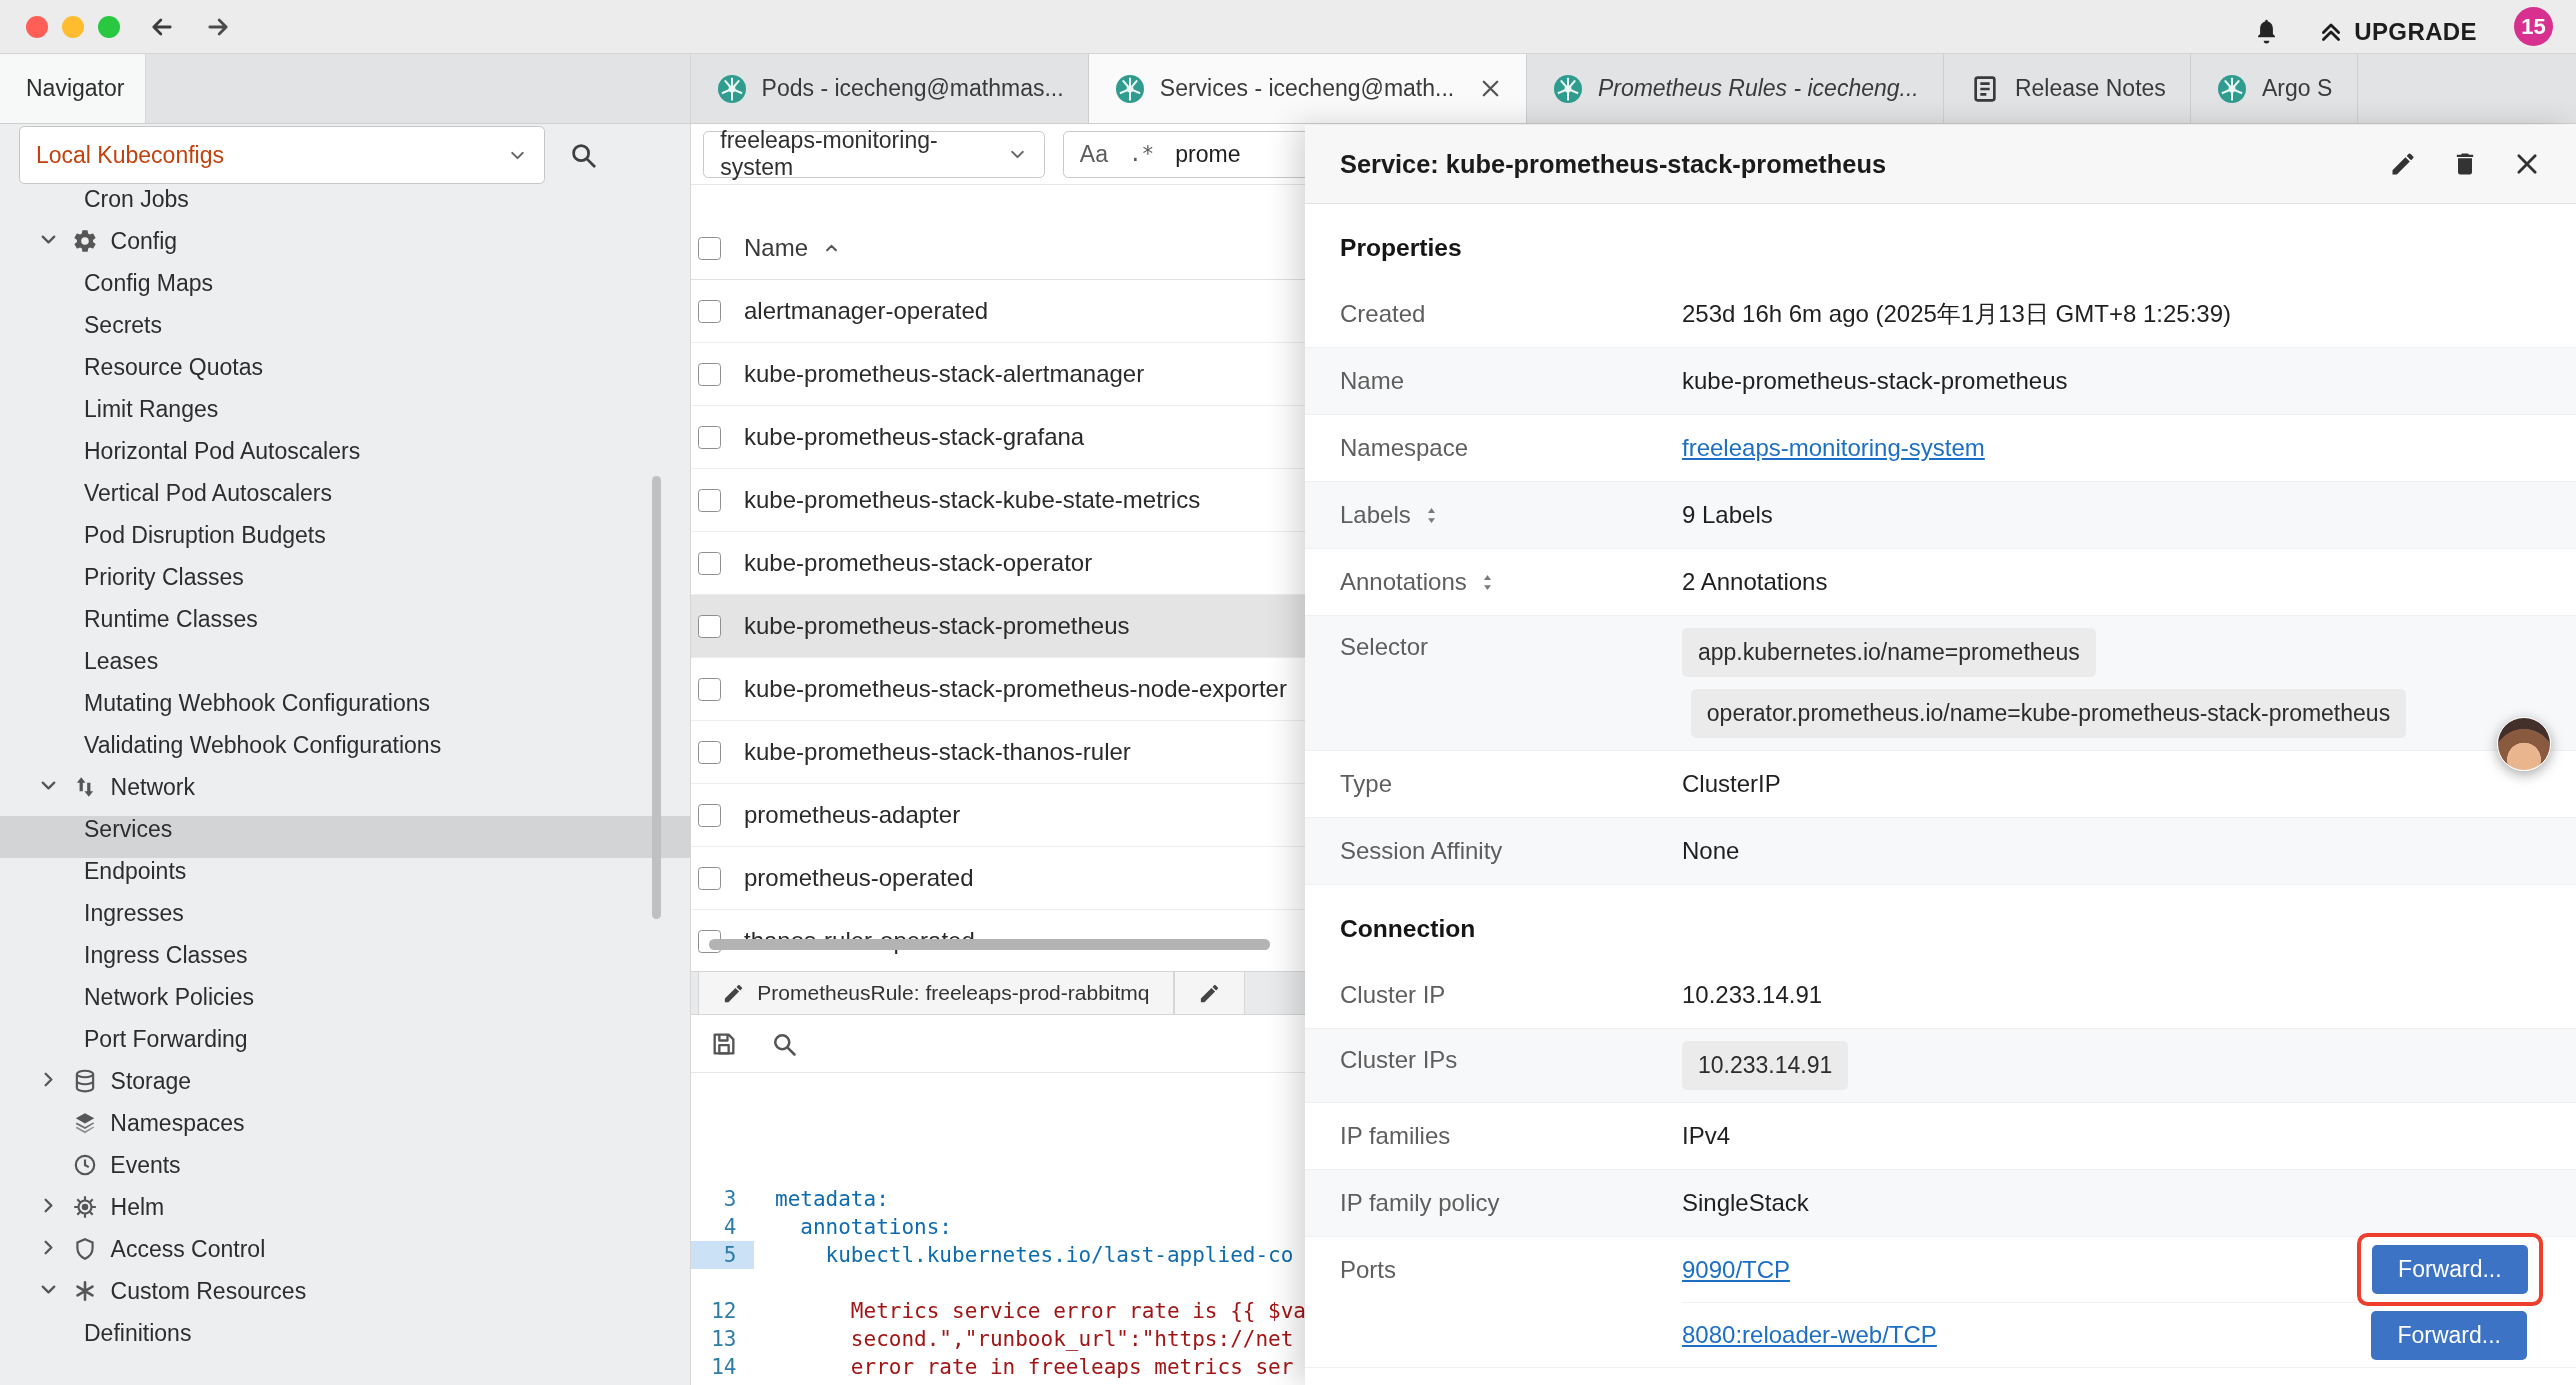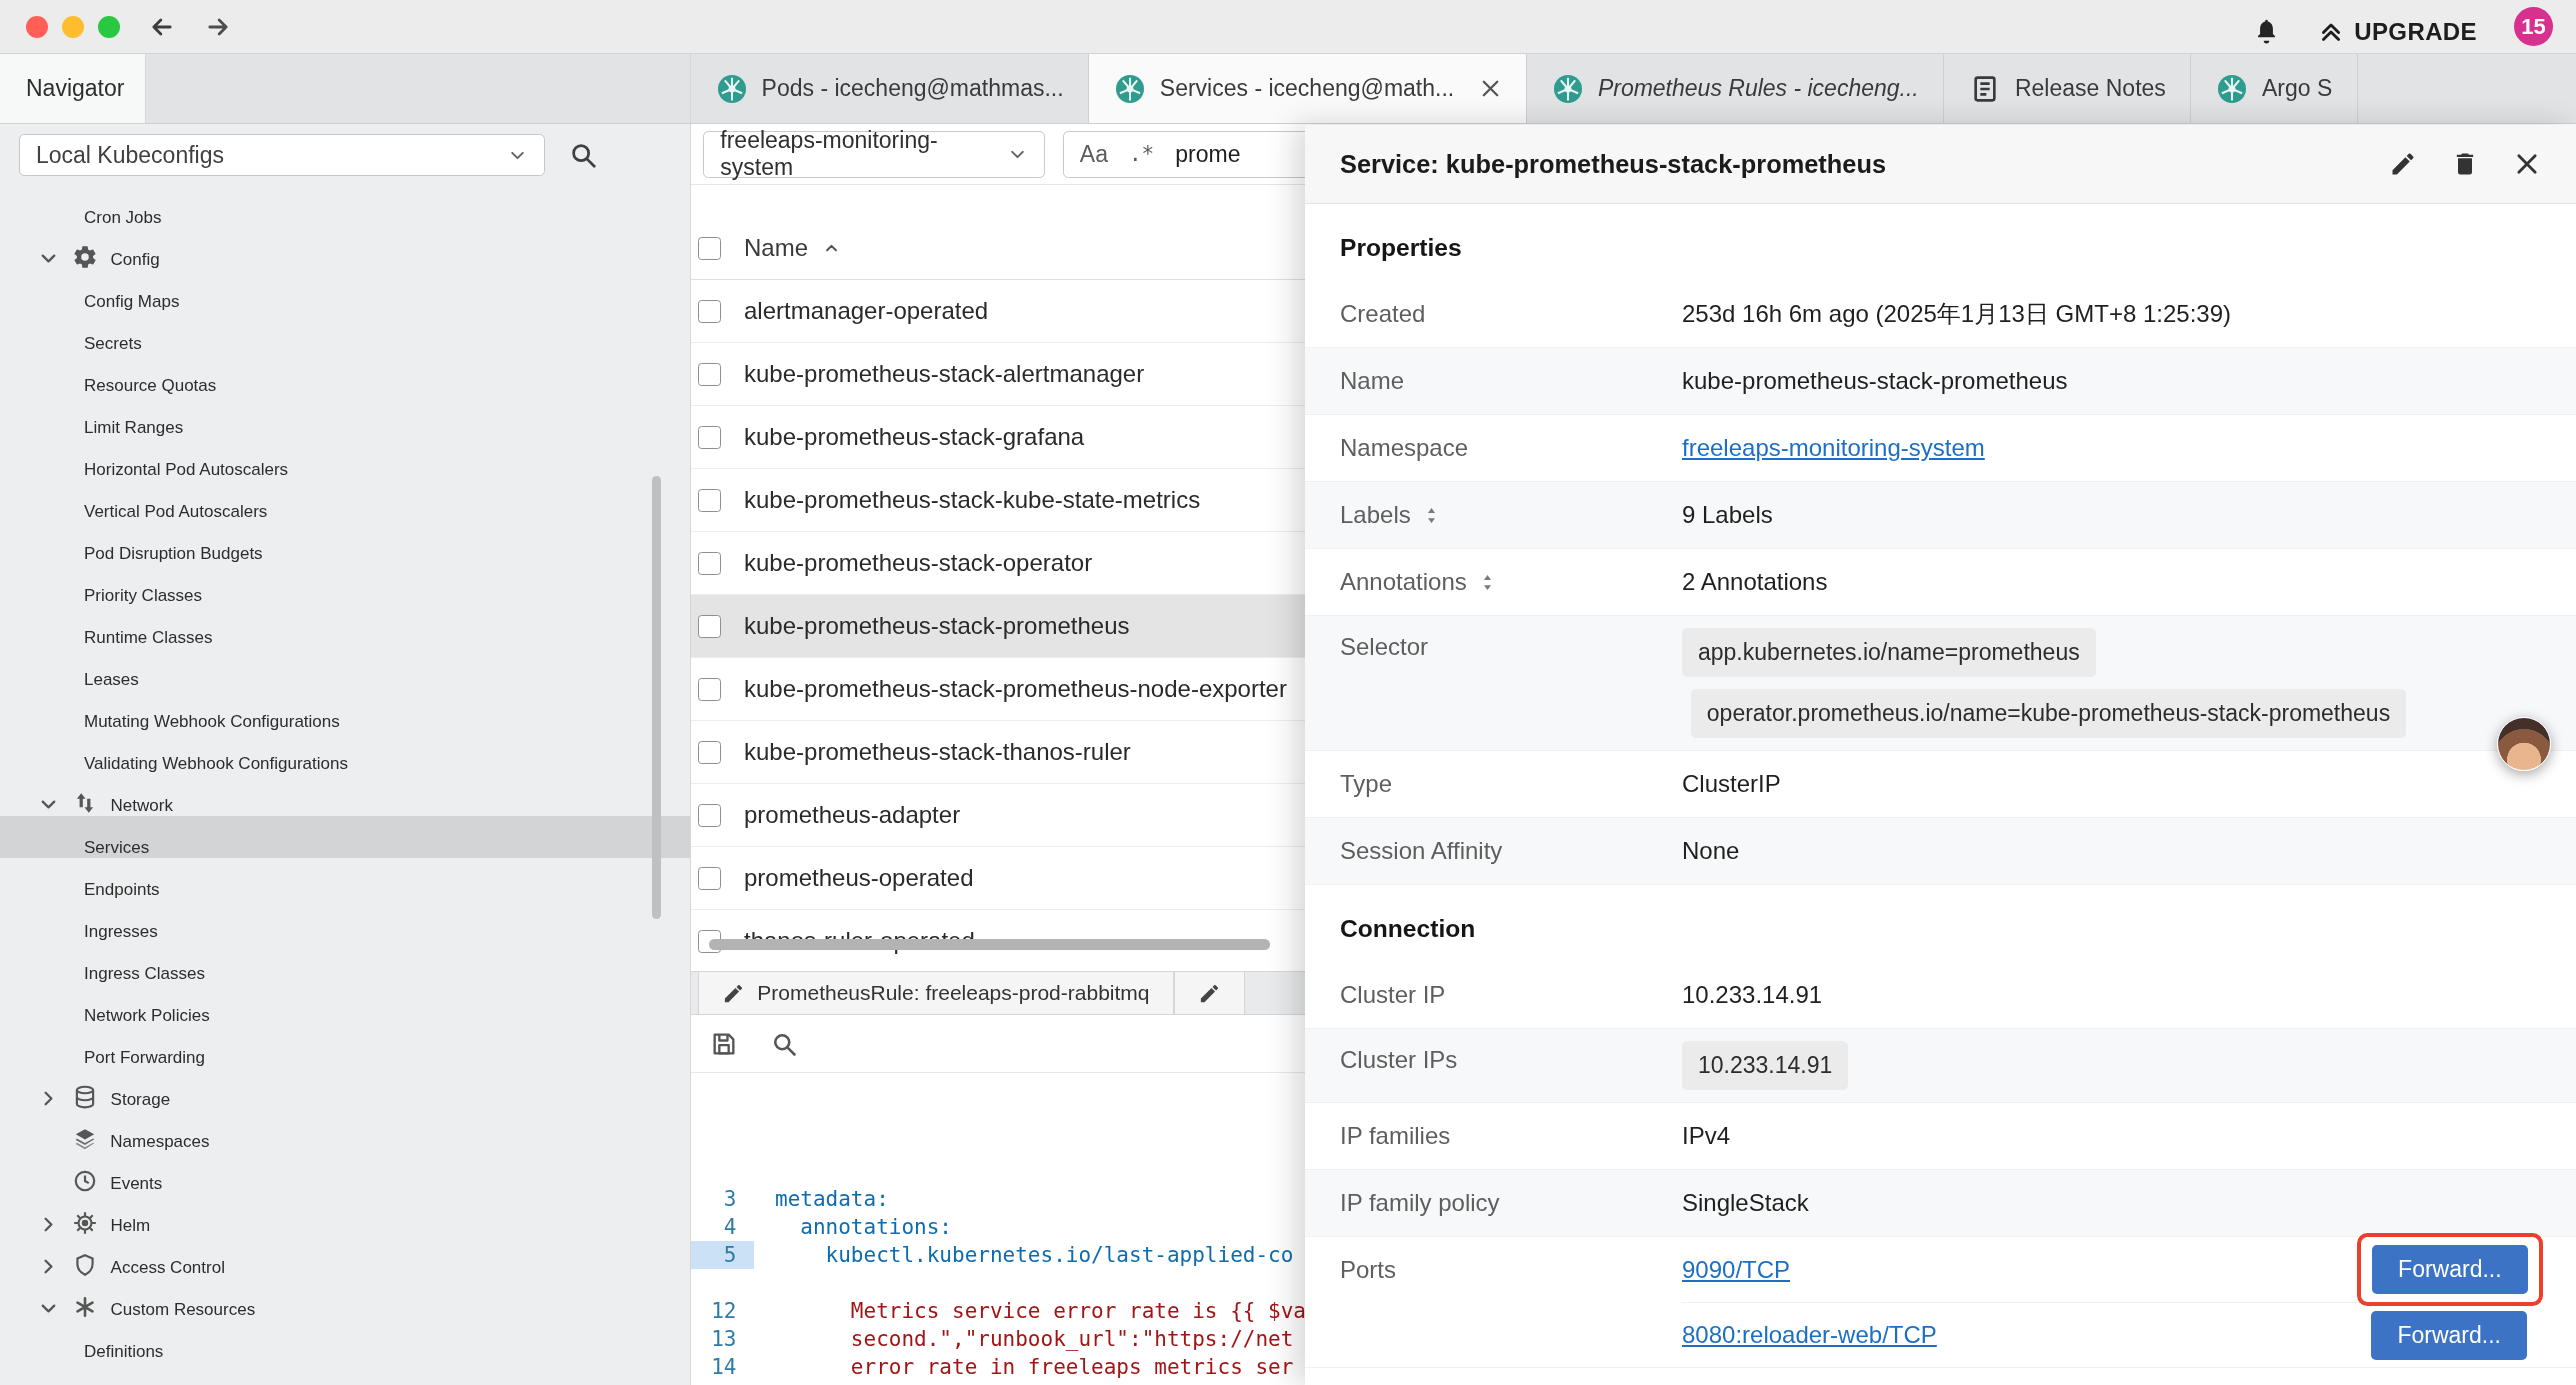--- a/index.html
+++ b/index.html
@@ -19,25 +19,25 @@
 .bell{width:29px;height:29px;color:#242424}
 .upgrade{display:flex;align-items:center;gap:10.5px;font-size:24px;font-weight:600;color:#1d1d1d;letter-spacing:0.4px}
 .up-ic{width:26px;height:26px;color:#1d1d1d}
 .badge-count{min-width:39px;height:39px;border-radius:50%;background:var(--badge-pink,#d8308f);color:#ffffff;font-size:22px;font-weight:700;display:flex;align-items:center;justify-content:center}
 
 
 .sidebar{position:absolute;top:54px;left:0;width:691px;bottom:0;background:#edeef0;border-right:0.9px solid #d6d6d6;z-index:10}
 .sidebar-band{height:70px;background:#e2e3e5;border-bottom:0.9px solid #d0d0d0;display:flex}
 .nav-chip{width:146px;background:#f7f8f8;display:flex;align-items:center;padding-left:26px;font-size:23px;color:#2e2e2e;border-right:0.9px solid #d8d8d8}
 .kubeconfig-row{height:62px;display:flex;align-items:center;padding:0 19px;gap:23px}
-.kc-select{width:526px;height:42px;background:#fff;border:0.9px solid #c6c6c6;border-radius:5.3px;display:flex;align-items:center;padding:3px 16px;font-size:23px;color:#404040}
+.kc-select{width:526px;height:58px;background:#fff;border:0.9px solid #c6c6c6;border-radius:5.3px;display:flex;align-items:center;padding:3px 16px;font-size:23px;color:#c2410c}
 .kc-select .chev{width:21px;height:21px;color:#666;margin-left:auto}
 .kc-search{width:30px;height:30px;color:#3f3f3f}
 .tree{position:absolute;top:132px;left:0;right:0;bottom:0;overflow:hidden}
-.tree-item{height:42px;display:flex;align-items:flex-end;gap:12.3px;font-size:17px;color:#2d2d2d;cursor:default;white-space:nowrap}
+.tree-item{height:42px;display:flex;align-items:flex-start;gap:12.3px;font-size:23px;color:#2d2d2d;cursor:default;white-space:nowrap}
 .tree-item.group{padding-left:37px}
 .tree-item.leaf{padding-left:72px}
 .tree-item.child{padding-left:84px}
 .tree-item.selected{background:#d2d4d6}
 .expander{width:23px;height:23px;color:#565656}
 .tree-icon{width:26px;height:26px;color:#565656}
 .side-scroll{position:absolute;left:652px;top:422px;width:8.8px;height:443px;border-radius:4.4px;background:#c0c0c0}
 
 
 .main{position:absolute;top:54px;left:691px;right:0;bottom:0;background:#fff}

